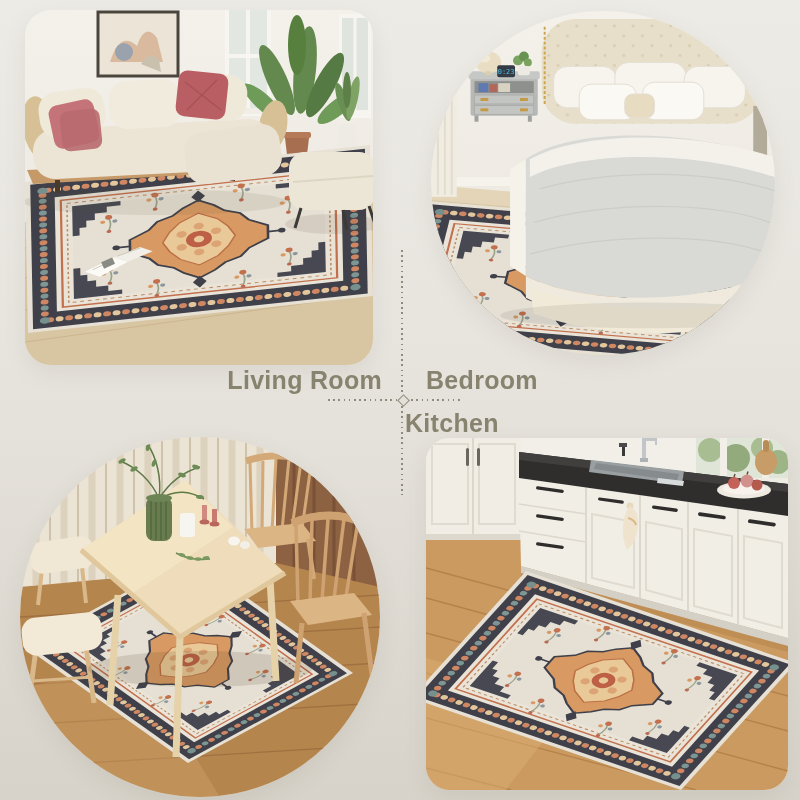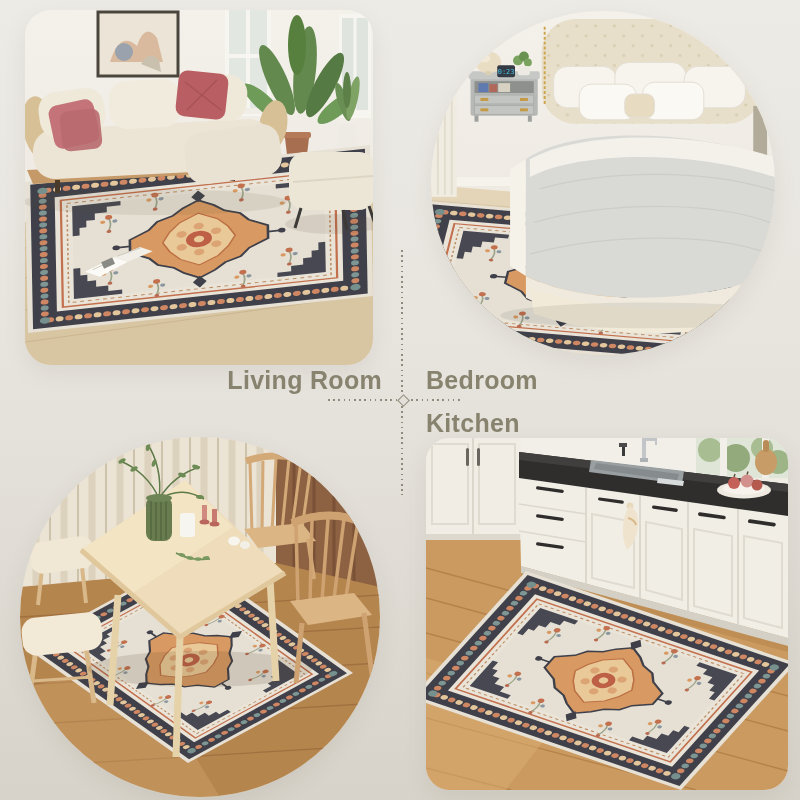--- a/index.html
+++ b/index.html
@@ -10,21 +10,21 @@
   .photo svg{display:block;width:100%;height:100%;}
   #ph-living{left:25px;top:10px;width:348px;height:355px;border-radius:26px;}
   #ph-bedroom{left:431px;top:11px;width:344px;height:344px;border-radius:50%;}
   #ph-dining{left:20px;top:437px;width:360px;height:360px;border-radius:50%;}
   #ph-kitchen{left:426px;top:438px;width:362px;height:352px;border-radius:24px;}
   .room-label{position:absolute;font-size:25px;font-weight:600;letter-spacing:.3px;
     color:#87836f;white-space:nowrap;}
   #lbl-living{right:418px;top:366px;}
   #lbl-bedroom{left:426px;top:366px;}
   #lbl-dining{right:418px;top:409px;}
-  #lbl-kitchen{left:426px;top:409px;}
+  #lbl-kitchen{left:405px;top:409px;}
   .vdot{position:absolute;left:401px;top:250px;width:2px;height:245px;
     background-image:repeating-linear-gradient(to bottom,#8f8b7c 0 1.6px,transparent 1.6px 5.2px);}
   .hdot{position:absolute;left:328px;top:399px;width:135px;height:2px;
     background-image:repeating-linear-gradient(to right,#8f8b7c 0 1.6px,transparent 1.6px 5.2px);}
   .cross-diamond{position:absolute;left:399px;top:396px;width:7px;height:7px;
     border:1.5px solid #8f8b7c;background:#e3e0d9;transform:rotate(45deg);}
   .defs-holder{position:absolute;width:0;height:0;overflow:hidden;}
 </style>
 </head>
 <body>

